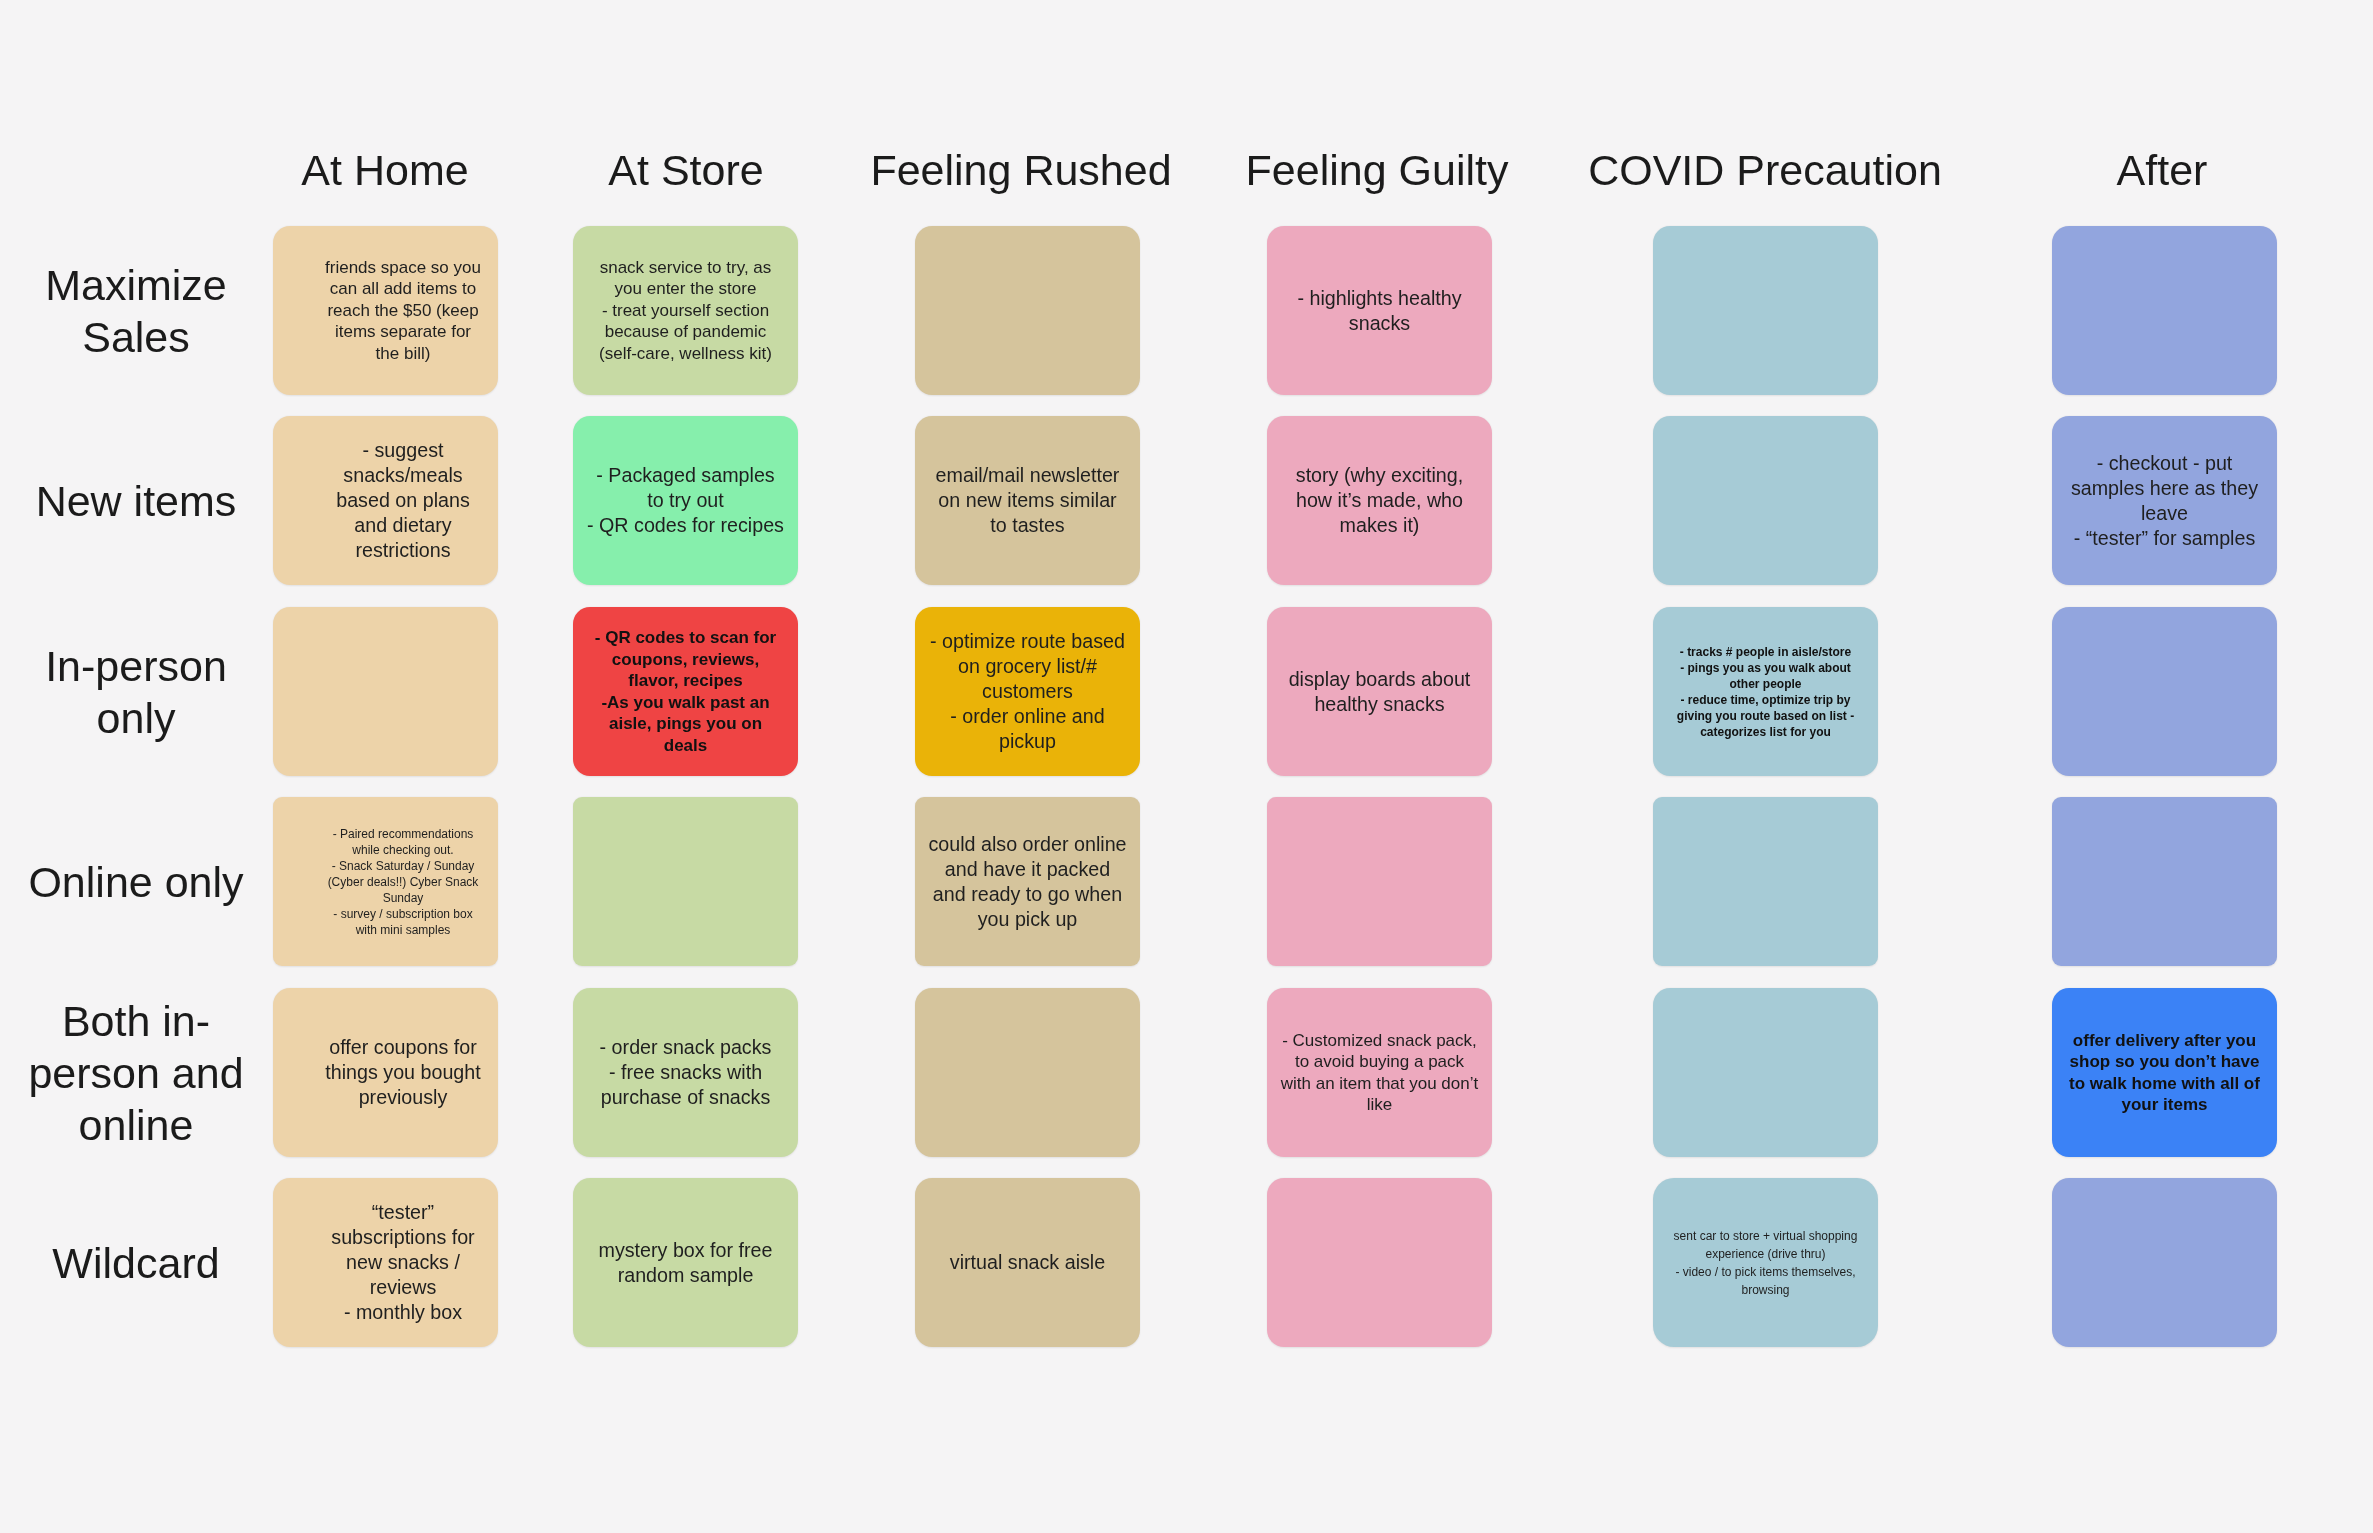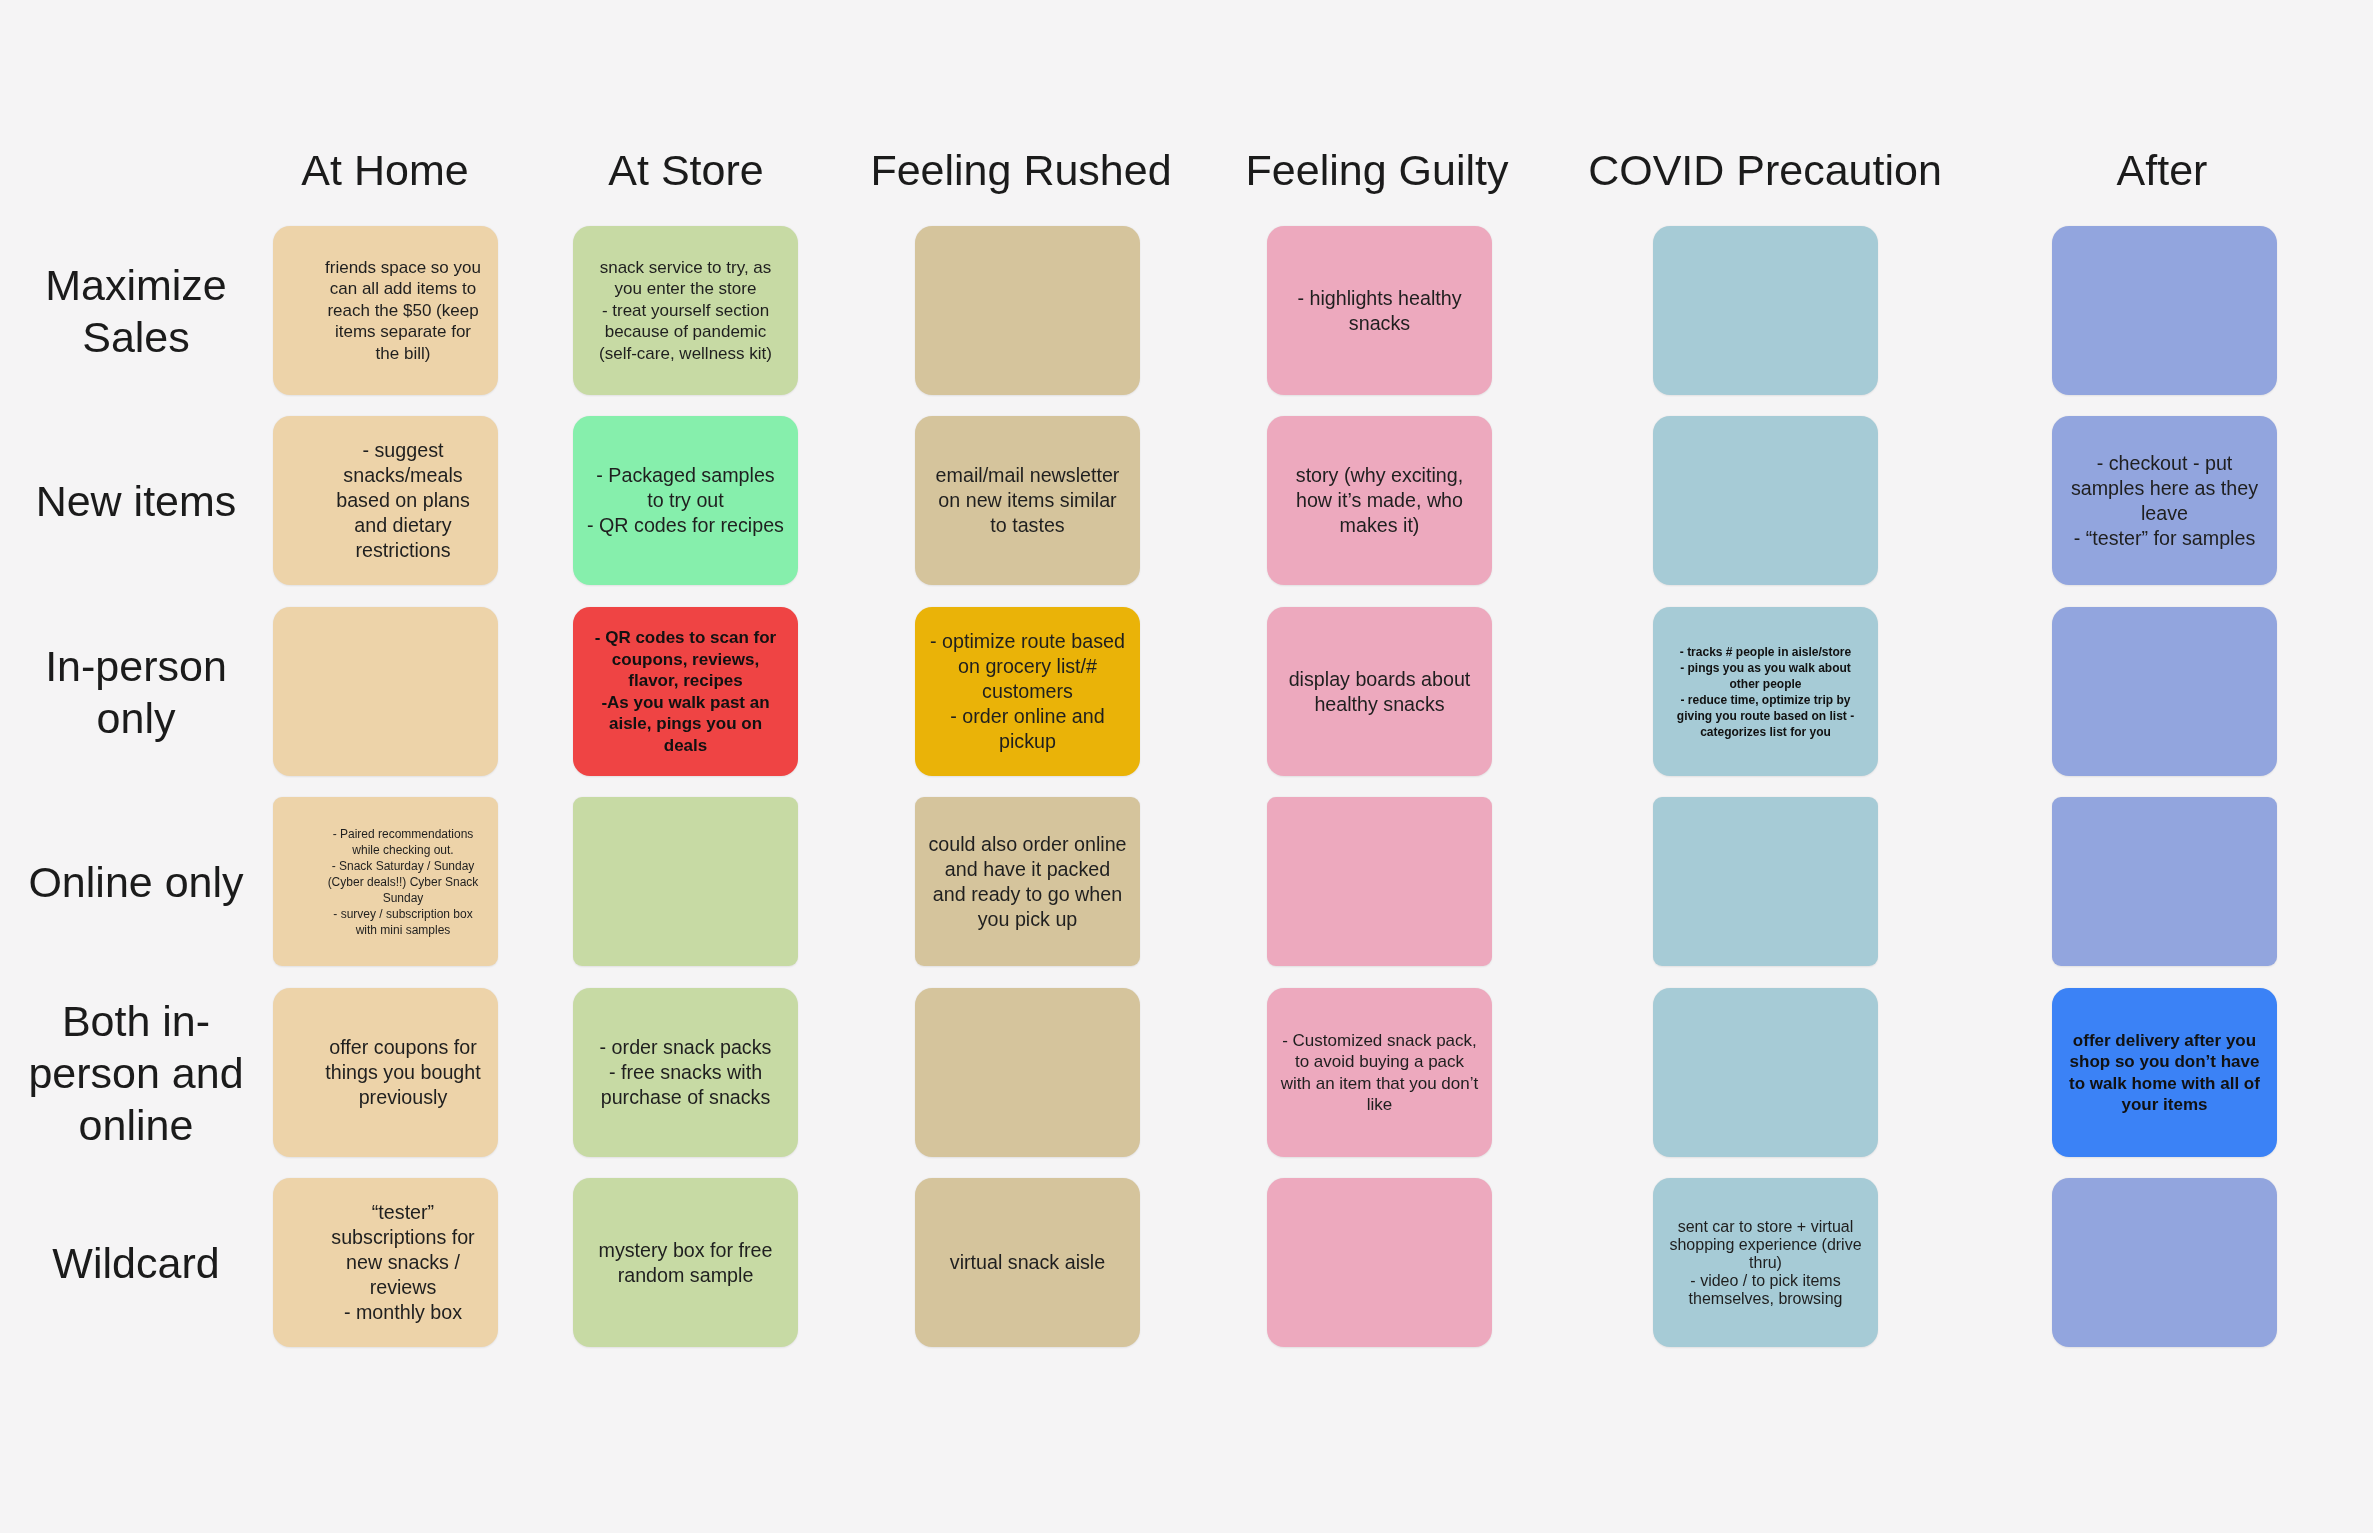--- a/index.html
+++ b/index.html
@@ -44,21 +44,21 @@
     color:#1f1f1f;
     box-shadow:0 0.9px 1.9px rgba(0,0,0,0.08);
   }
   .r1{top:226px;} .r2{top:416px;} .r3{top:607px;}
   .r4{top:797px;border-radius:9px;} .r5{top:988px;} .r6{top:1178px;}
   .lr1{top:226px;} .lr2{top:416px;} .lr3{top:607px;}
   .lr4{top:797px;} .lr5{top:988px;} .lr6{top:1178px;}
   .c1{left:273px;padding-left:48px;} .c2{left:573px;} .c3{left:915px;}
   .c4{left:1267px;} .c5{left:1653px;} .c6{left:2052px;}
   .fs13{font-size:12px;line-height:16px;}
-  .fs15{font-size:16px;line-height:18px;}
+  .fs15{font-size:12px;line-height:18px;border-radius:21px;}
   .fs18{font-size:17px;line-height:21.5px;}
   .fs21{font-size:19.7px;line-height:25px;}
   .bold{font-weight:bold;color:#111;}
 </style>
 </head>
 <body>
 
 <div class="board">
 
   <div class="col-header ch-1">At Home</div>

